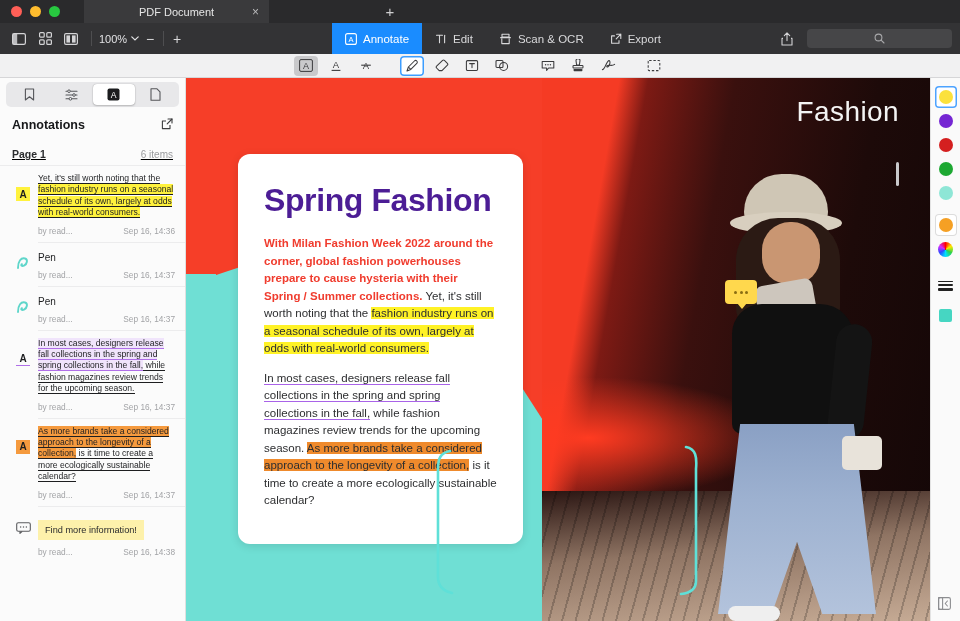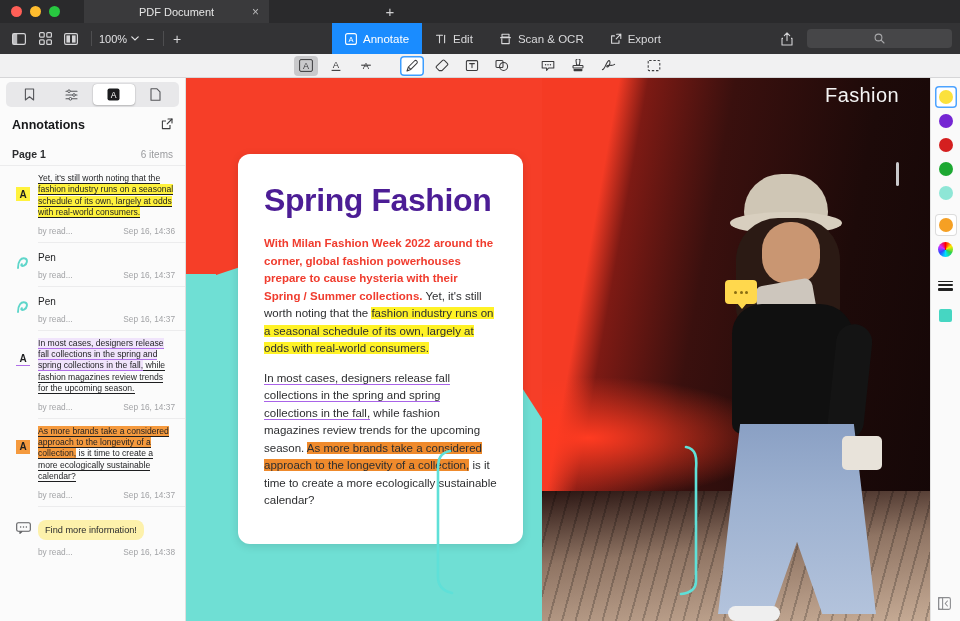--- a/index.html
+++ b/index.html
@@ -98,41 +98,41 @@
     flex: 1; height: 20px; background: #fff; border: 1px solid #dcdcdd; border-radius: 4px;
     display: flex; align-items: center; gap: 5px; padding: 0 6px;
   }
   .search-ph { font-size: 10.5px; color: #a9aaad; }
   .filter-btn {
     width: 20px; height: 20px; border: 1px solid #dcdcdd; border-radius: 4px; background: #fff;
     display: flex; align-items: center; justify-content: center; cursor: pointer;
   }
   .page-row {
     display: flex; align-items: center; justify-content: space-between;
-    padding: 9px 12px 5px 12px; border-bottom: 1px solid #ececed;
+    padding: 9px 12px 5px 12px; border-bottom: 1px solid #ececed; text-decoration: underline;
   }
   .page-lbl { font-size: 10.5px; font-weight: bold; color: #2b2c2e; }
   .page-cnt { font-size: 10px; color: #9a9b9e; }
 
   .ann-list { overflow: hidden; height: 437px; }
   .ann {
     display: flex; padding: 7px 10px 0 8px; cursor: pointer;
   }
   .ann-ic { width: 30px; flex: none; display: flex; justify-content: center; padding-top: 14px; }
   .ann-body { flex: 1; }
   .ann-txt { font-size: 8.6px; line-height: 11.4px; color: #1d1e20; }
   .ann-meta { display: flex; justify-content: space-between; font-size: 8.3px; color: #a2a3a6; padding: 7px 0 6px 0; }
   .ann-sep { border-bottom: 1px solid #ececed; margin-left: 38px; }
   .ann-type { font-size: 10px; color: #1d1e20; padding-top: 2px; }
   .hl-y { background: #fff23d; }
   .hl-o { background: #f59a3e; }
   .u-b { border-bottom: 1px solid #1d1e20; margin-top: 7px; }
   .u-p { border-bottom: 1.3px solid #b06fe8; background: #f0e4fb; }
   .note-box {
-    background: #fdf1ab; border-radius: 8px; padding: 5px 7px; font-size: 9.2px;
+    background: #fdf1ab; border-radius: 0; padding: 5px 7px; font-size: 9.2px;
     color: #2a2b2d; margin-top: 6px; display:inline-block;
   }
   .badge-a {
     width: 14px; height: 14px; display: flex; align-items: center; justify-content: center;
     font-size: 10px; font-weight: bold; color: #1d1e20;
   }
 
   
   .docarea { flex: 1; position: relative; background: #fff; overflow: hidden; }
   .page {
@@ -163,21 +163,21 @@
   .m-scarf { position: absolute; left: 66px; top: 108px; width: 58px; height: 52px; background: #cdc6bd; transform: rotate(-10deg); border-radius: 8px; }
   .m-top { position: absolute; left: 40px; top: 130px; width: 122px; height: 130px; background: #101010; border-radius: 30px 34px 10px 10px; }
   .m-arm { position: absolute; left: 140px; top: 150px; width: 36px; height: 116px; background: #141414; border-radius: 18px; transform: rotate(6deg); }
   .m-jeans { position: absolute; left: 26px; top: 250px; width: 158px; height: 190px;
     background: linear-gradient(180deg,#8aa0c4 0%, #9db1d0 40%, #b3c3dc 100%);
     clip-path: polygon(14% 0, 86% 0, 100% 100%, 66% 100%, 50% 62%, 34% 100%, 0 100%); }
   .m-bag { position: absolute; left: 150px; top: 262px; width: 40px; height: 34px; background: #e8e3da; border-radius: 5px; }
   .m-shoe { position: absolute; left: 36px; top: 432px; width: 52px; height: 15px; background: #efefef; border-radius: 8px; }
 
   .fashion-wm {
-    position: absolute; right: 32px; top: 6px; font-size: 20px; color: #f4f4f4;
+    position: absolute; right: 32px; top: 18px; font-size: 28px; color: #f4f4f4;
     letter-spacing: .4px;
   }
 
   .card {
     position: absolute; left: 52px; top: 76px; width: 285px; height: 390px;
     background: #fff; border-radius: 12px; box-shadow: 0 2px 10px rgba(0,0,0,.12);
     padding: 28px 26px;
   }
   .card h1 { font-size: 32px; color: #4c1d95; font-weight: bold; letter-spacing: -.4px; margin-bottom: 16px; }
   .lead { font-size: 11.5px; line-height: 17.5px; color: #2d2e30; }

